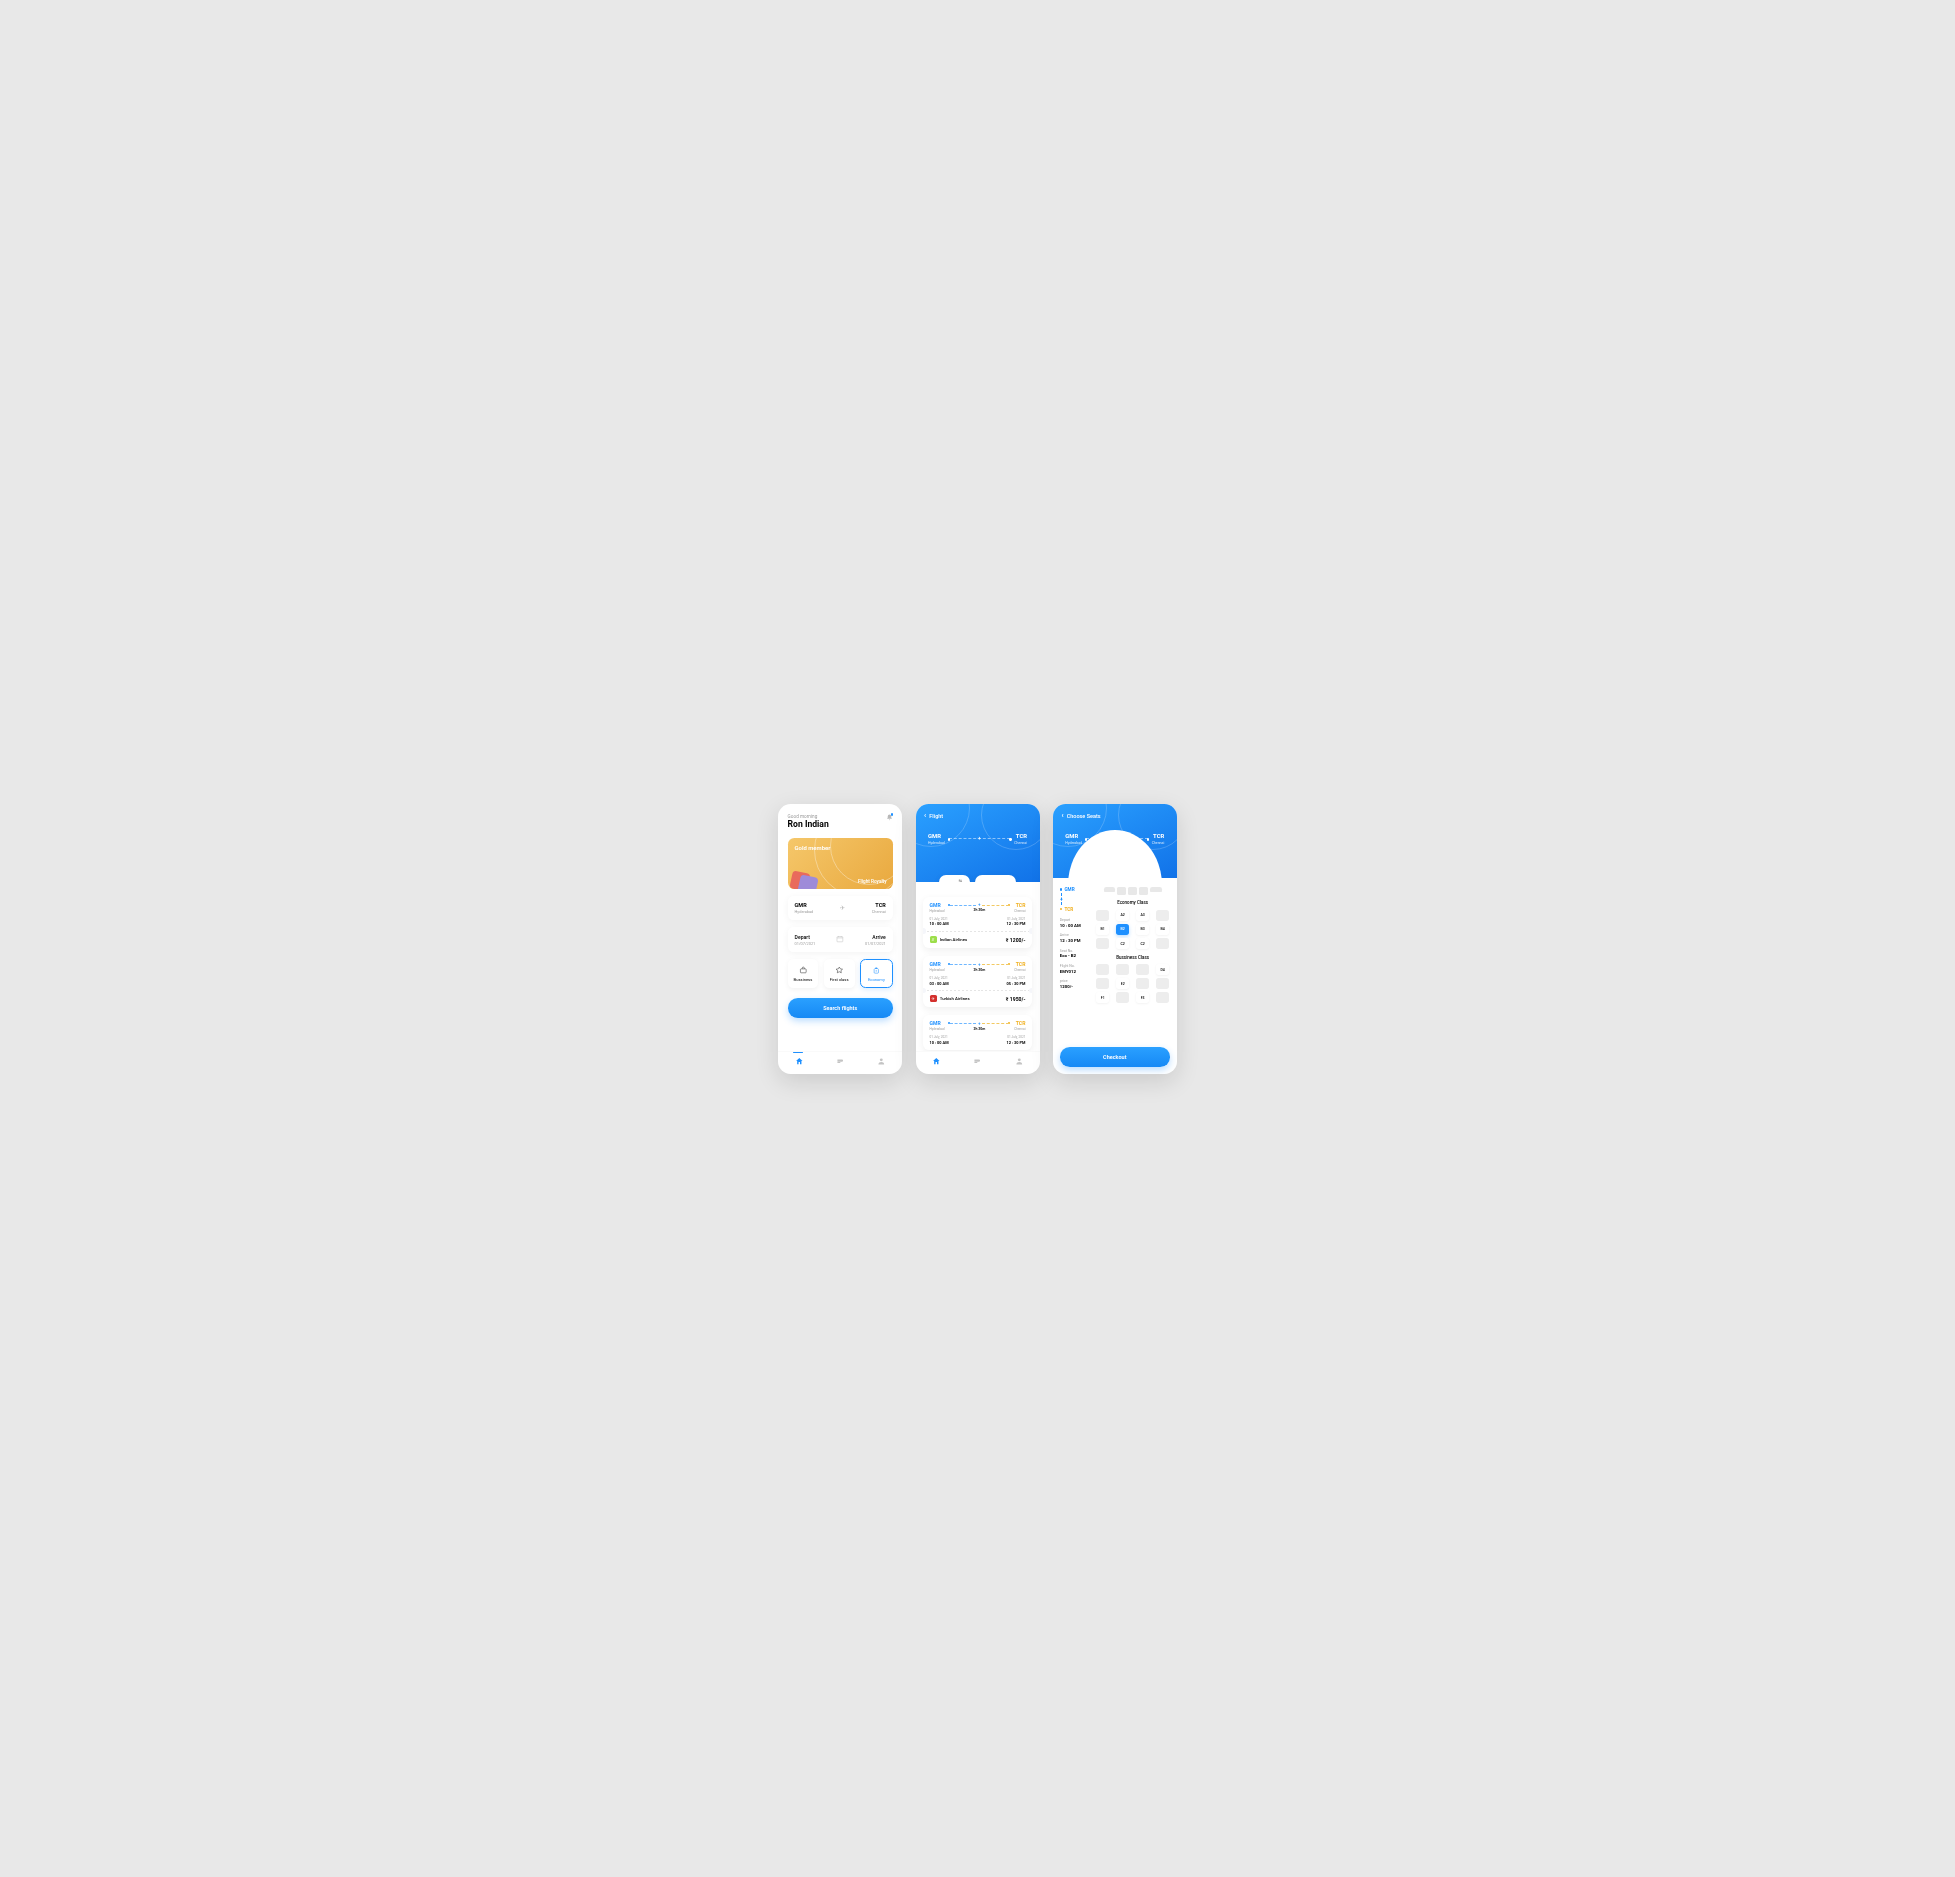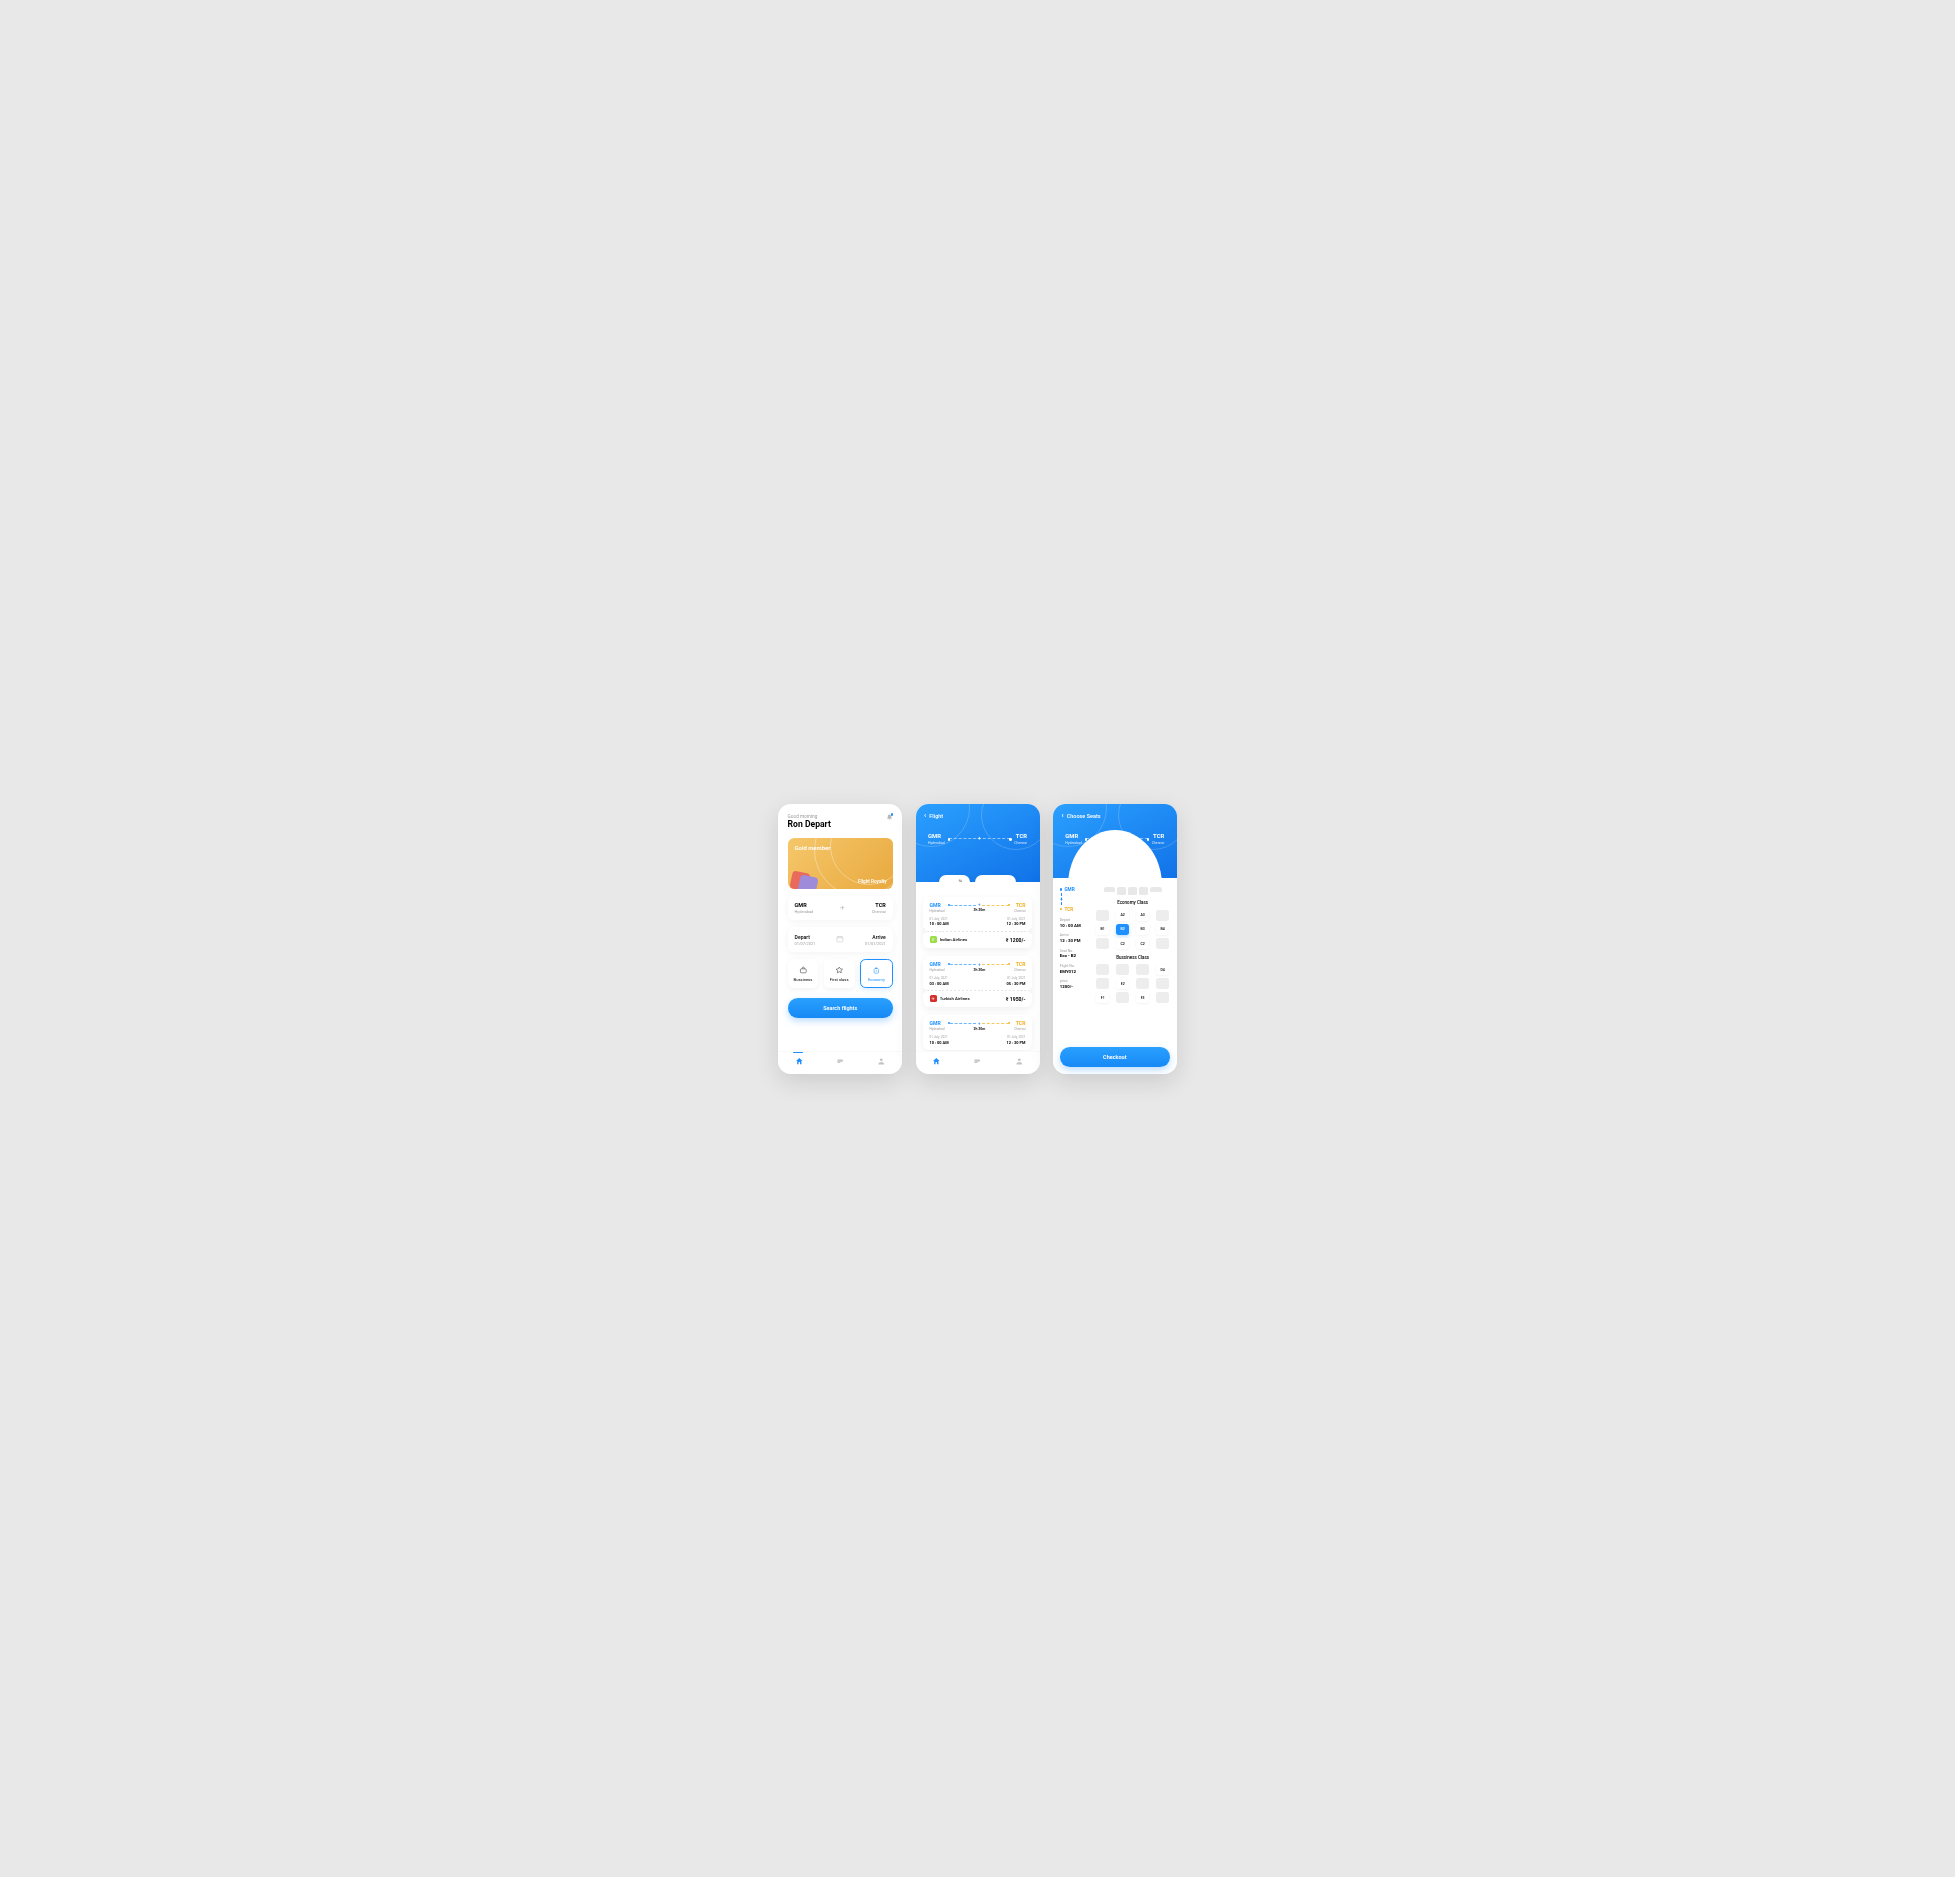--- a/index.html
+++ b/index.html
@@ -129,21 +129,21 @@
 </head>
 <body>
 
 <div class="canvas">
 
   <div class="phone">
     <div class="s1-content">
       <div class="s1-top">
         <div>
           <div class="greeting">Good morning</div>
-          <div class="username">Ron Depart</div>
+          <div class="username">Ron Indian</div>
         </div>
         <div class="bell">
           <svg viewBox="0 0 24 24">
               <path d="M12 2a6 6 0 00-6 6v4l-2 3v1h16v-1l-2-3V8a6 6 0 00-6-6zm-2 17a2 2 0 004 0h-4z"></path>
             </svg>
           <div class="bell-dot"></div>
         </div>
       </div>
 
       <div class="gold-card">

